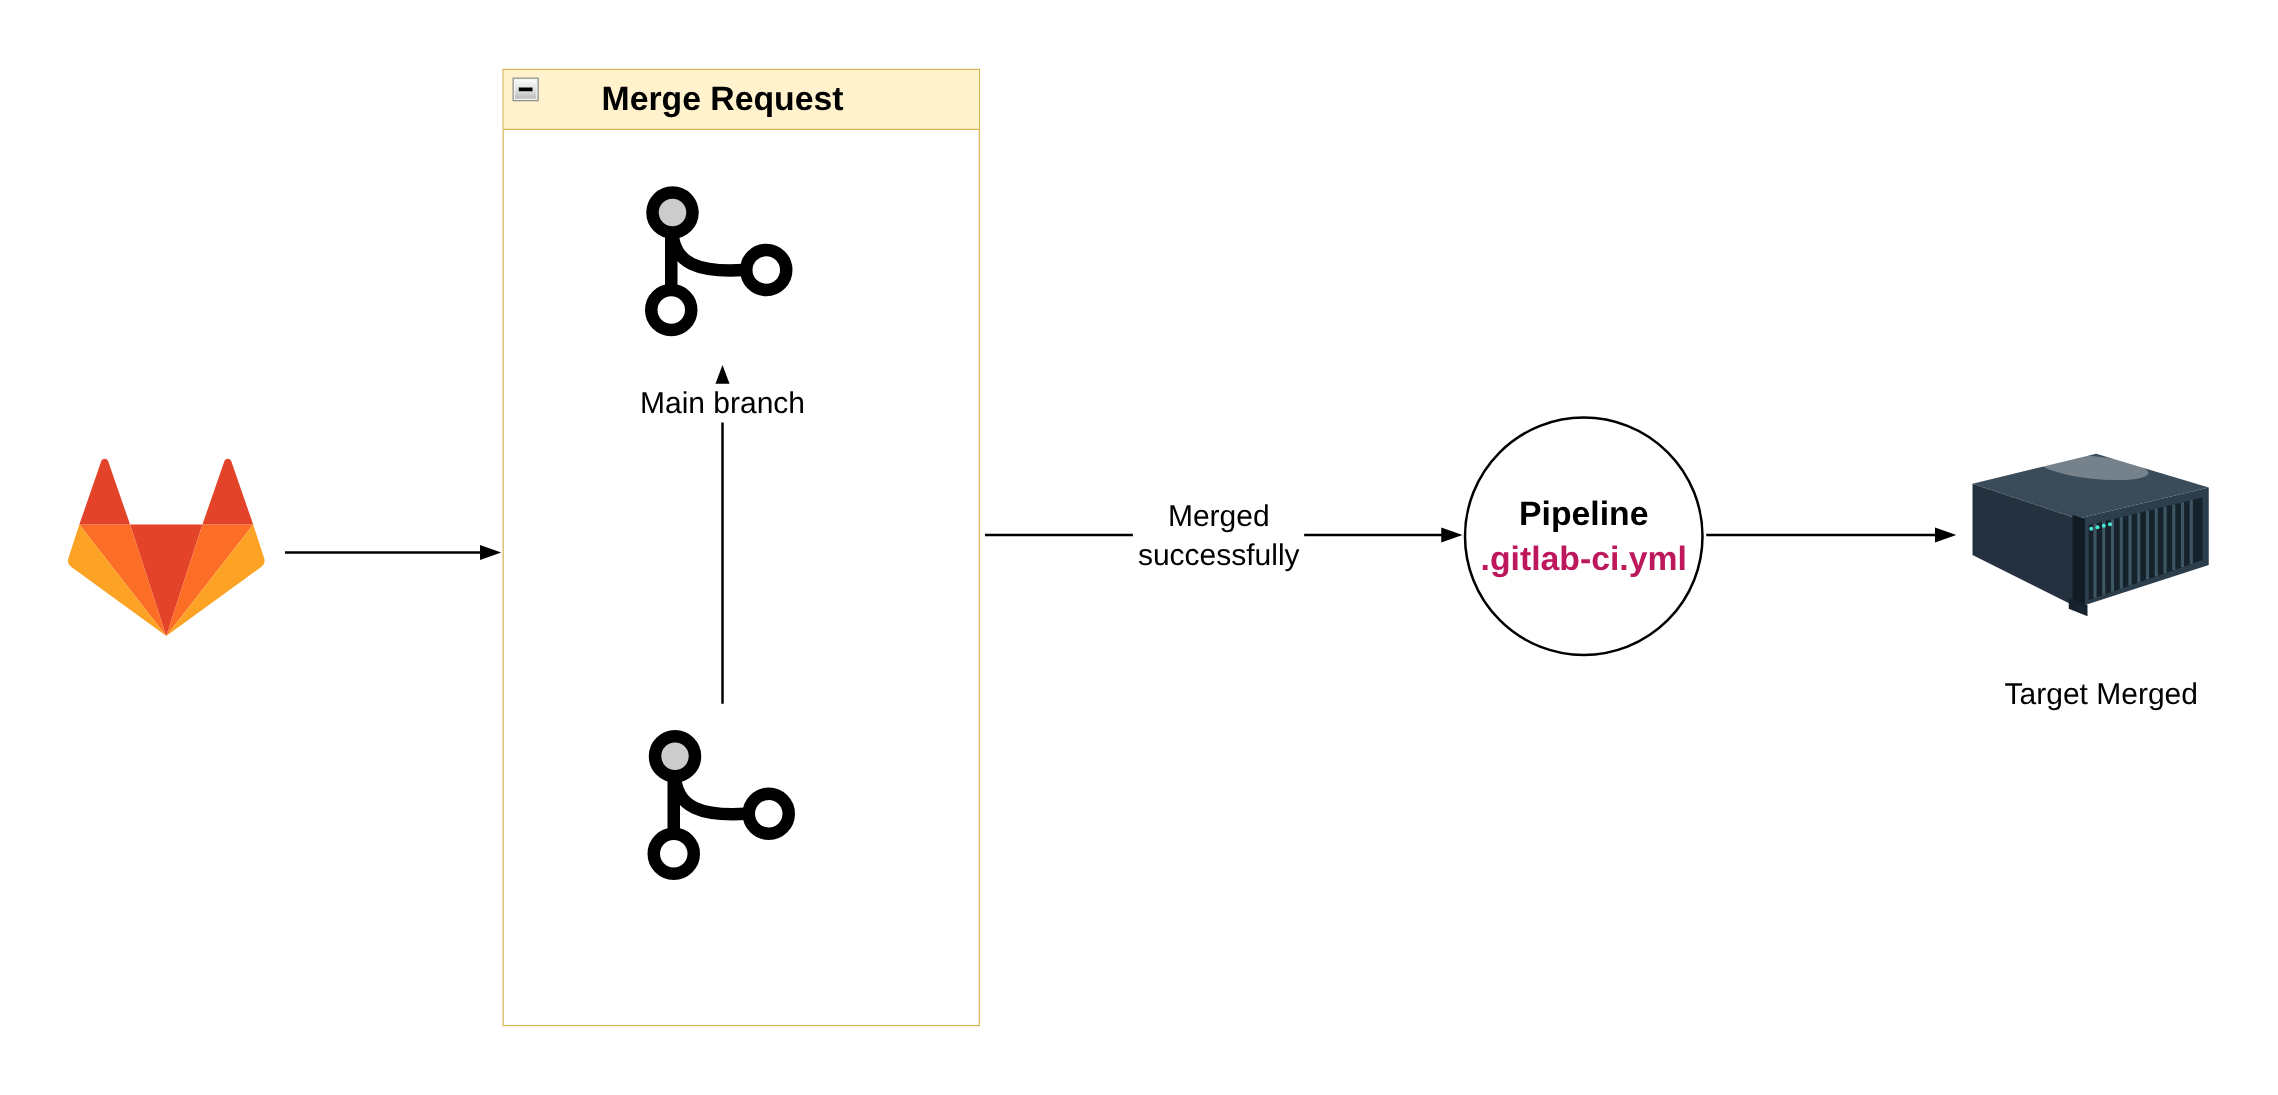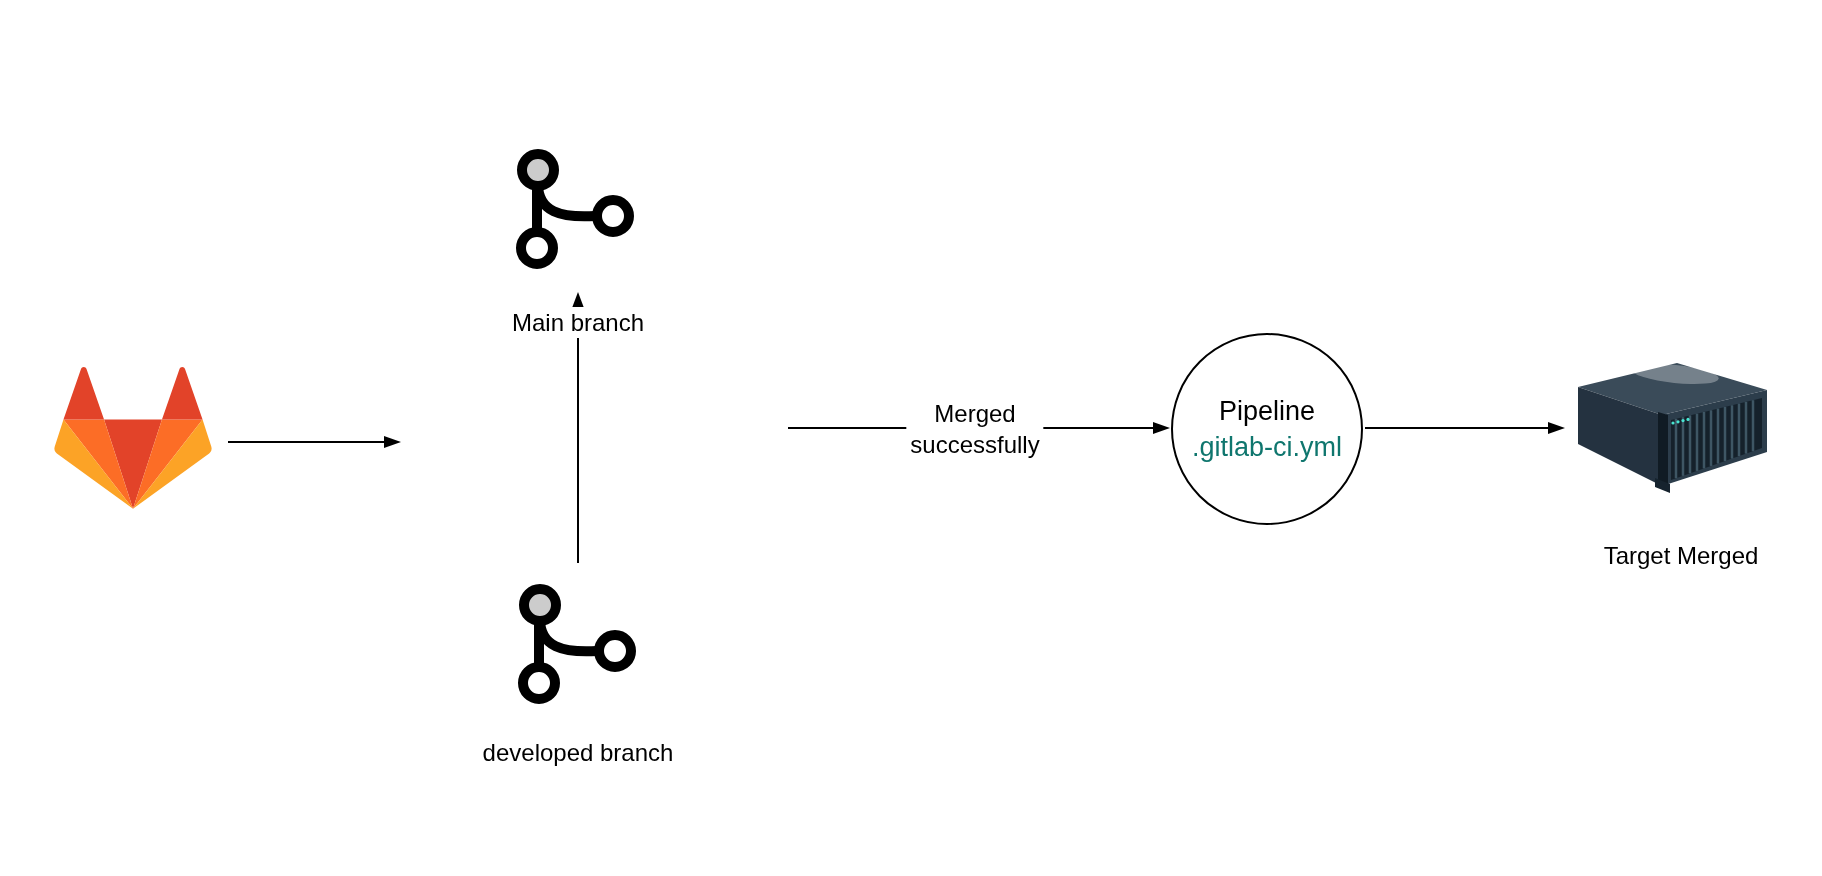--- a/index.html
+++ b/index.html
@@ -16,22 +16,22 @@
                 display:flex;align-items:center;justify-content:center;box-shadow:inset 0 0 0 1px #f4f4f4;}
   .minus-bar{width:11px;height:3px;background:#000;}
   .mr-title{position:absolute;left:0;right:30px;top:0;height:47px;line-height:47px;
             text-align:center;font-size:27px;font-weight:bold;}
   .lbl{position:absolute;transform:translateX(-50%);white-space:nowrap;background:#fff;
        padding:0 4px;font-size:24px;line-height:31px;text-align:center;z-index:3;}
   .lbl .blue{color:#3333FF;}
   .icon-node{position:absolute;z-index:3;}
   .pipeline{left:1171px;top:333px;width:192px;height:192px;border:2px solid #000;border-radius:50%;
             background:#fff;z-index:3;display:flex;flex-direction:column;align-items:center;
-            justify-content:center;box-sizing:border-box;font-size:27px;line-height:36px;text-align:left;}
-  .pipeline .file{color:#0f766e;}
+            justify-content:center;box-sizing:border-box;font-size:27px;line-height:36px;text-align:left;font-weight:bold;}
+  .pipeline .file{color:#be185d;}
   .gitlab{left:38px;top:353px;width:190px;height:172px;z-index:1;}
   .server{left:1575px;top:360px;width:195px;height:135px;z-index:1;}
 </style>
 </head>
 <body>
 
 <div id="app">
 
   <svg id="edges" viewBox="0 0 1822 876">
     <g stroke="#000" stroke-width="2" fill="none">
@@ -53,20 +53,28 @@
       <path fill="#E24329" d="M293.03 434.98 L382.32 160.17 H203.73 Z"></path>
       <path fill="#FC6D26" d="M293.03 434.98 L203.73 160.17 H78.56 Z"></path>
       <path fill="#FCA326" d="M78.56 160.17 L51.42 243.71 c-2.48 7.62 0.24 15.97 6.72 20.68 L293.03 434.98 Z"></path>
       <path fill="#E24329" d="M78.56 160.17 H203.73 L149.92 4.62 c-2.77-8.52-14.82-8.52-17.58 0 Z"></path>
       <path fill="#FC6D26" d="M293.03 434.98 L382.32 160.17 H507.49 Z"></path>
       <path fill="#FCA326" d="M507.49 160.17 L534.63 243.71 c2.48 7.62-0.24 15.97-6.72 20.68 L293.03 434.98 Z"></path>
       <path fill="#E24329" d="M507.49 160.17 H382.32 L436.13 4.62 c2.77-8.52 14.82-8.52 17.58 0 Z"></path>
     </svg>
   </div>
 
+  <div class="node mr-box">
+    <div class="mr-header">
+      <div class="collapse-btn">
+        <span class="minus-bar"></span>
+      </div>
+      <div class="mr-title">Merge Request</div>
+    </div>
+  </div>
 
   <div class="icon-node" style="left:505px;top:138px;">
     <svg width="140" height="145" viewBox="0 0 140 145">
       <g stroke="#000" stroke-width="10" fill="none">
         <line x1="32" y1="46" x2="32" y2="96"></line>
         <path d="M33,46 C33,74 56,80 90,78"></path>
         <circle cx="33" cy="32" r="16" fill="#CCCCCC"></circle>
         <circle cx="32" cy="110" r="16" fill="#FFFFFF"></circle>
         <circle cx="108" cy="78" r="16" fill="#FFFFFF"></circle>
       </g>
@@ -83,23 +91,20 @@
         <circle cx="108" cy="78" r="16" fill="#FFFFFF"></circle>
       </g>
     </svg>
   </div>
 
   <div class="lbl" style="left:578px;top:307px;">
     <span>Main branch</span>
   </div>
 
 
-  <div class="lbl" style="left:578px;top:737px;">
-    <span>developed branch</span>
-  </div>
 
   <div class="lbl" style="left:975px;top:398px;">
     <div>Merged</div>
     <div>successfully</div>
   </div>
 
   <div class="node pipeline">
     <div>Pipeline</div>
     <div class="file">.gitlab-ci.yml</div>
   </div>

